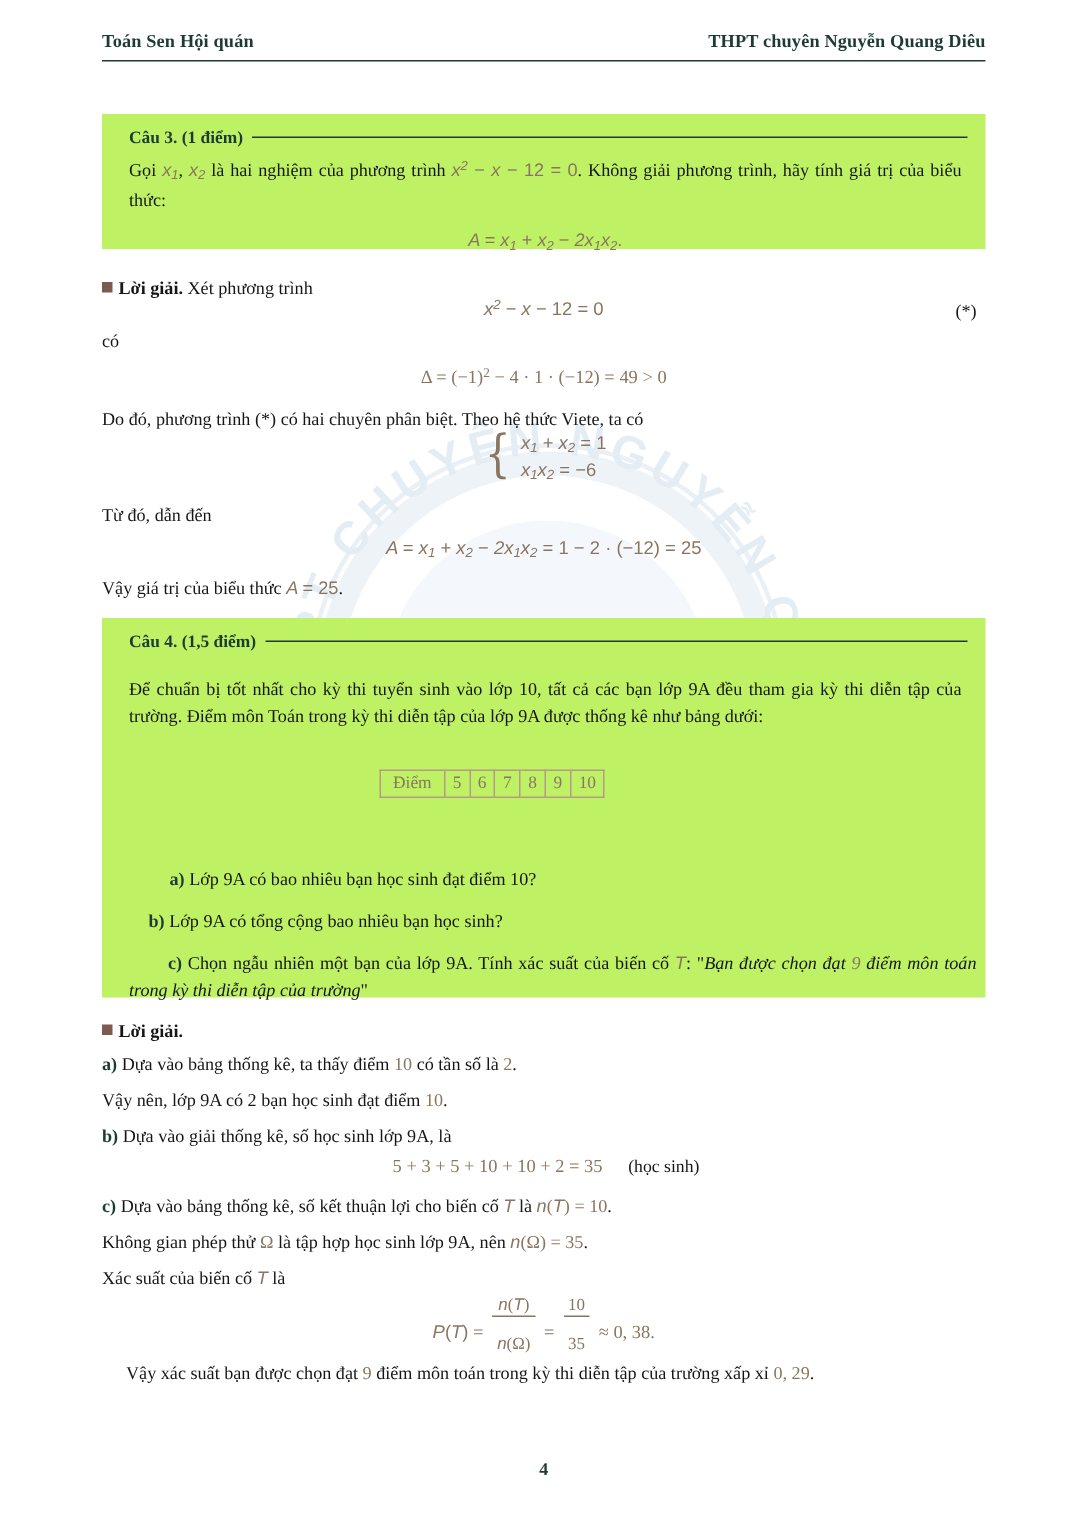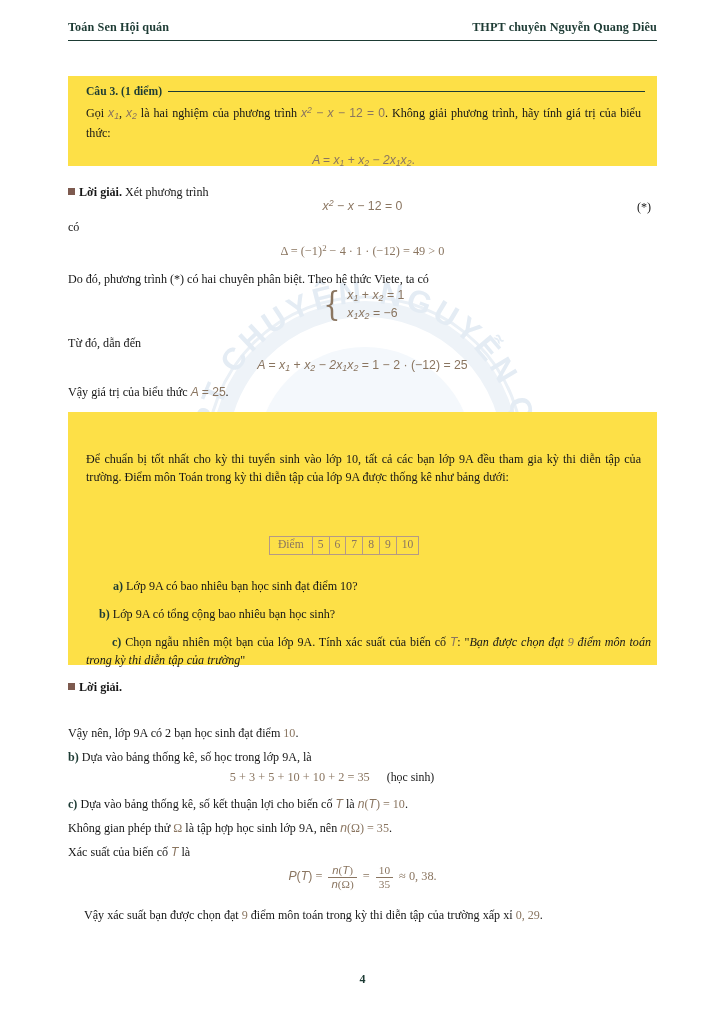--- a/index.html
+++ b/index.html
@@ -53,21 +53,21 @@
     left: 68px;
     top: 40px;
     width: 589px;
     height: 1.4px;
     background: #1d3b34;
   }
 
   
   .qbox {
     position: absolute;
-    background: #fde047;
+    background: #bef264;
     border: 0;
   }
   .qbox-head {
     position: absolute;
     left: 18px;
     top: 9px;
     right: 12px;
     display: flex;
     align-items: center;
     gap: 6px;
@@ -128,21 +128,21 @@
   
   .frac {
     display: inline-block;
     vertical-align: middle;
     text-align: center;
     font-size: .92em;
     line-height: 1.12;
     margin: 0 3px;
   }
   .frac .num { display: block; padding: 0 3px; }
-  .frac .den { display: block; padding: 0 3px; border-top: 1px solid #8a7560; }
+  .frac .den { display: block; padding: 12px 3px; border-top: 1px solid #8a7560; }
 
   
   .system {
     display: inline-flex;
     align-items: stretch;
     gap: 5px;
   }
   .system .brace {
     font-size: 34px;
     line-height: .92;
@@ -253,23 +253,27 @@
 
   <div class="disp" style="left:68px; top:358px; width:589px;">
     <span class="mth">A <span class="mthu">=</span> x<sub>1</sub> <span class="mthu">+</span> x<sub>2</sub> <span class="mthu">−</span> 2x<sub>1</sub>x<sub>2</sub> <span class="mthu">= 1 − 2 · (−12) = 25</span></span>
   </div>
 
   <div class="para" style="left:68px; top:383px;">
     <span>Vậy giá trị của biểu thức </span><span class="mth">A <span class="mthu">= 25</span></span><span>.</span>
   </div>
 
   <div class="qbox" style="left:68px; top:412px; width:589px; height:253px;">
+    <div class="qbox-head">
+      <span class="qbox-title">Câu 4. (1,5 điểm)</span>
+      <span class="qbox-rule"></span>
+    </div>
     <div class="qbox-body" style="top:38px;">Để chuẩn bị tốt nhất cho kỳ thi tuyển sinh vào lớp 10, tất cả các bạn lớp 9A đều tham gia kỳ thi diễn tập của trường. Điểm môn Toán trong kỳ thi diễn tập của lớp 9A được thống kê như bảng dưới:</div>
 
-    <table id="stats-table" style="left:185px; top:124px;margin-left:16px;">
+    <table id="stats-table" style="left:185px; top:101px;">
       <tbody>
           <tr>
         <td class="rowhead">Điểm</td>
         <td>5</td>
         <td>6</td>
         <td>7</td>
         <td>8</td>
         <td>9</td>
         <td>10</td>
       </tr>
@@ -287,30 +291,33 @@
     <div class="para" style="left:18px; top:221px; width:565px; color:#161616; text-align:justify;">
       <span style="display:inline-block; width:26px;"></span><span class="itm">c)</span>
       <span>Chọn ngẫu nhiên một bạn của lớp 9A. Tính xác suất của biến cố </span><span class="mth">T</span><span>: "</span><span class="it">Bạn được chọn đạt </span><span class="it mthu">9</span><span class="it"> điểm môn toán trong kỳ thi diễn tập của trường</span><span>"</span>
     </div>
   </div>
 
   <div class="para" style="left:68px; top:678px;">
     <span class="solmark"></span><span class="bb">Lời giải.</span>
   </div>
 
+  <div class="para" style="left:68px; top:700px;">
+    <span class="itm">a)</span><span> Dựa vào bảng thống kê, ta thấy điểm </span><span class="mthu">10</span><span> có tần số là </span><span class="mthu">2</span><span>.</span>
+  </div>
 
   <div class="para" style="left:68px; top:724px;">
     <span>Vậy nên, lớp 9A có 2 bạn học sinh đạt điểm </span><span class="mthu">10</span><span>.</span>
   </div>
 
   <div class="para" style="left:68px; top:748px;">
-    <span class="itm">b)</span><span> Dựa vào bảng thống kê, số học trong lớp 9A, là</span>
-  </div>
-
-  <div class="disp" style="left:52px; top:770px; width:560px;text-align:center;">
+    <span class="itm">b)</span><span> Dựa vào giải thống kê, số học sinh lớp 9A, là</span>
+  </div>
+
+  <div class="disp" style="left:84px; top:770px; width:560px;text-align:center;">
     <span class="mthu">5 + 3 + 5 + 10 + 10 + 2 = 35</span>
     <span style="color:#161616; font-size:11.8px; margin-left:14px;">(học sinh)</span>
   </div>
 
   <div class="para" style="left:68px; top:795px;">
     <span class="itm">c)</span><span> Dựa vào bảng thống kê, số kết thuận lợi cho biến cố </span><span class="mth">T</span><span> là </span><span class="mthu"><span class="mth">n</span>(<span class="mth">T</span>) = 10</span><span>.</span>
   </div>
 
   <div class="para" style="left:68px; top:819px;">
     <span>Không gian phép thử </span><span class="mthu">Ω</span><span> là tập hợp học sinh lớp 9A, nên </span><span class="mthu"><span class="mth">n</span>(Ω) = 35</span><span>.</span>

